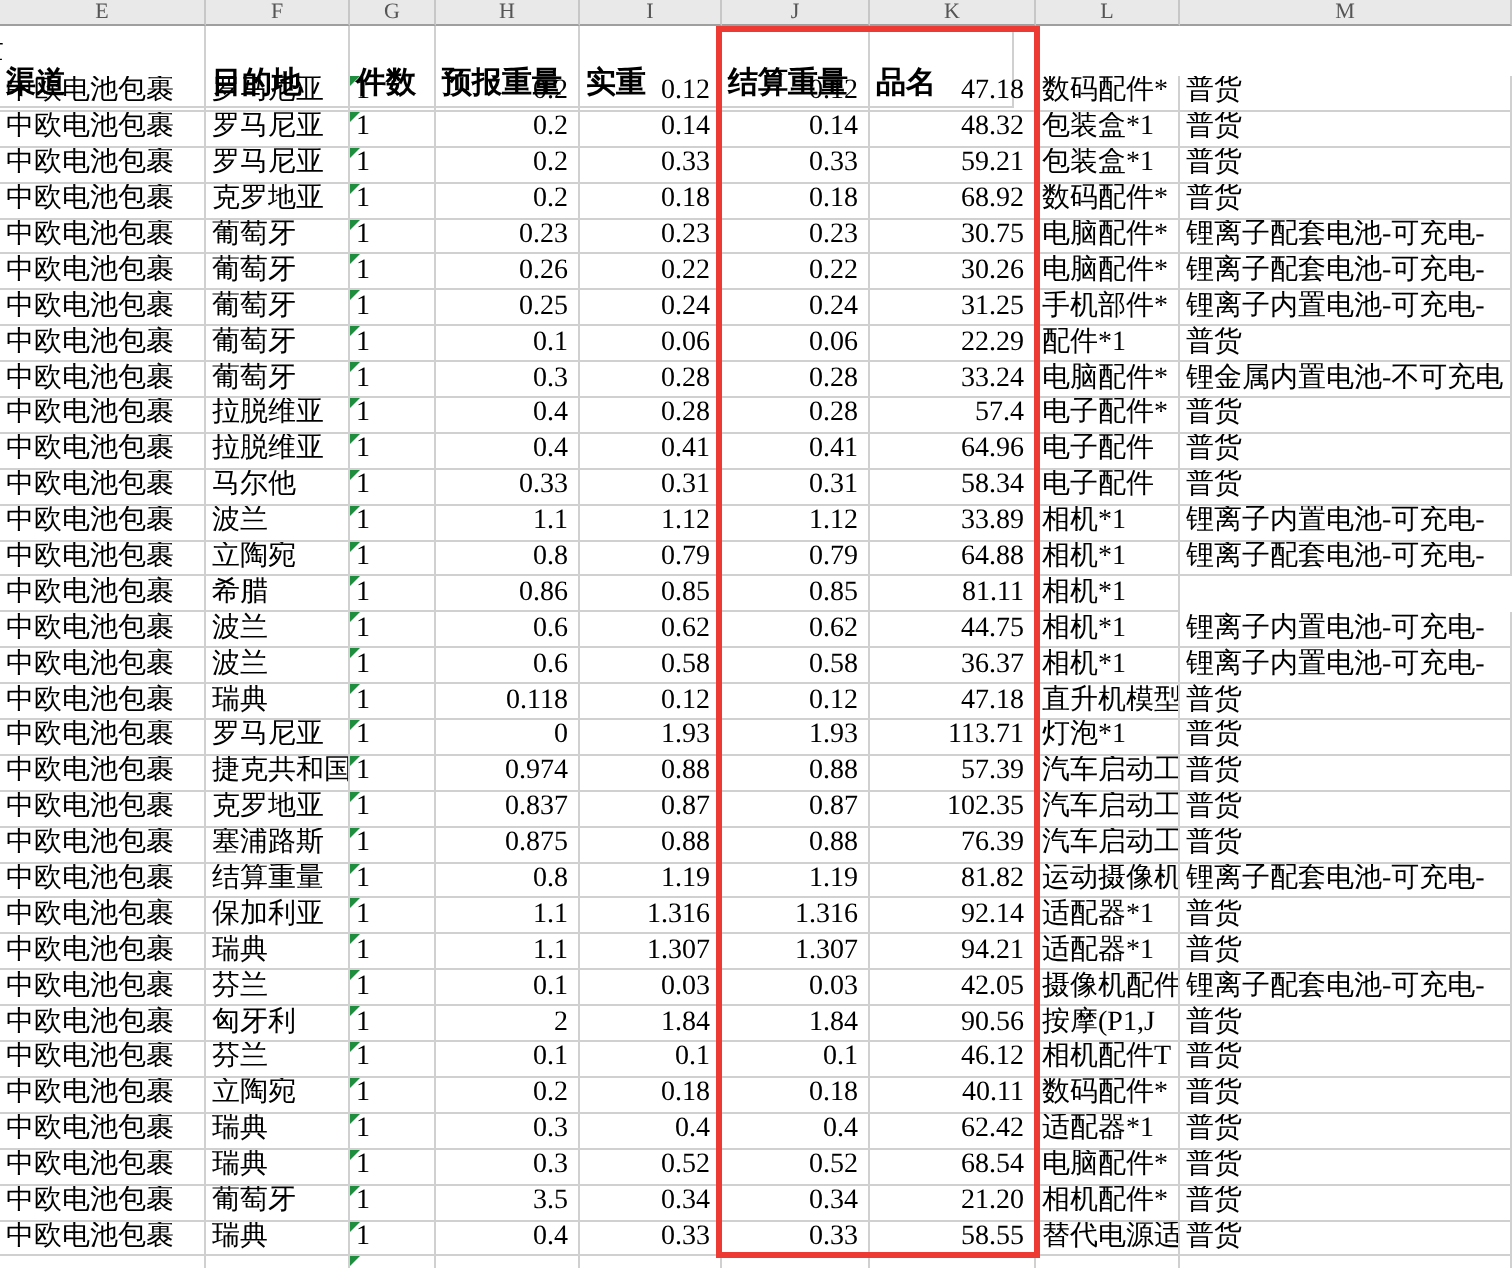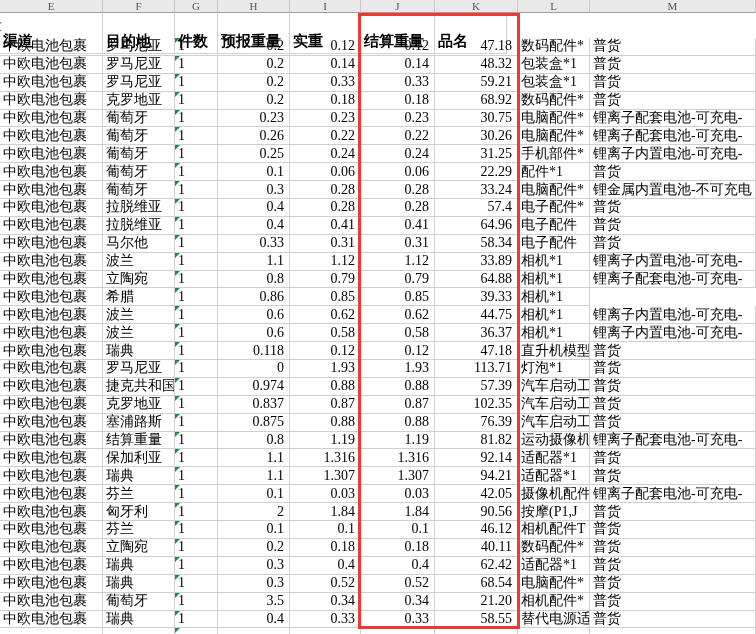--- a/index.html
+++ b/index.html
@@ -294,21 +294,21 @@
     <div class="r">
       <div class="dc txt c-e">中欧电池包裹</div>
       <div class="dc txt c-f">希腊</div>
       <div class="dc txt c-g">
           <span class="tri" style="border-top-color: rgb(30, 142, 62);"></span>
           <span>1</span>
         </div>
       <div class="dc num c-h">0.86</div>
       <div class="dc num c-i">0.85</div>
       <div class="dc num c-j">0.85</div>
-      <div class="dc num c-k">39.33</div>
+      <div class="dc num c-k">81.11</div>
       <div class="dc txt c-l">相机*1</div>
     </div>
 
     <div class="r">
       <div class="dc txt c-e">中欧电池包裹</div>
       <div class="dc txt c-f">波兰</div>
       <div class="dc txt c-g">
           <span class="tri" style="border-top-color: rgb(30, 142, 62);"></span>
           <span>1</span>
         </div>

